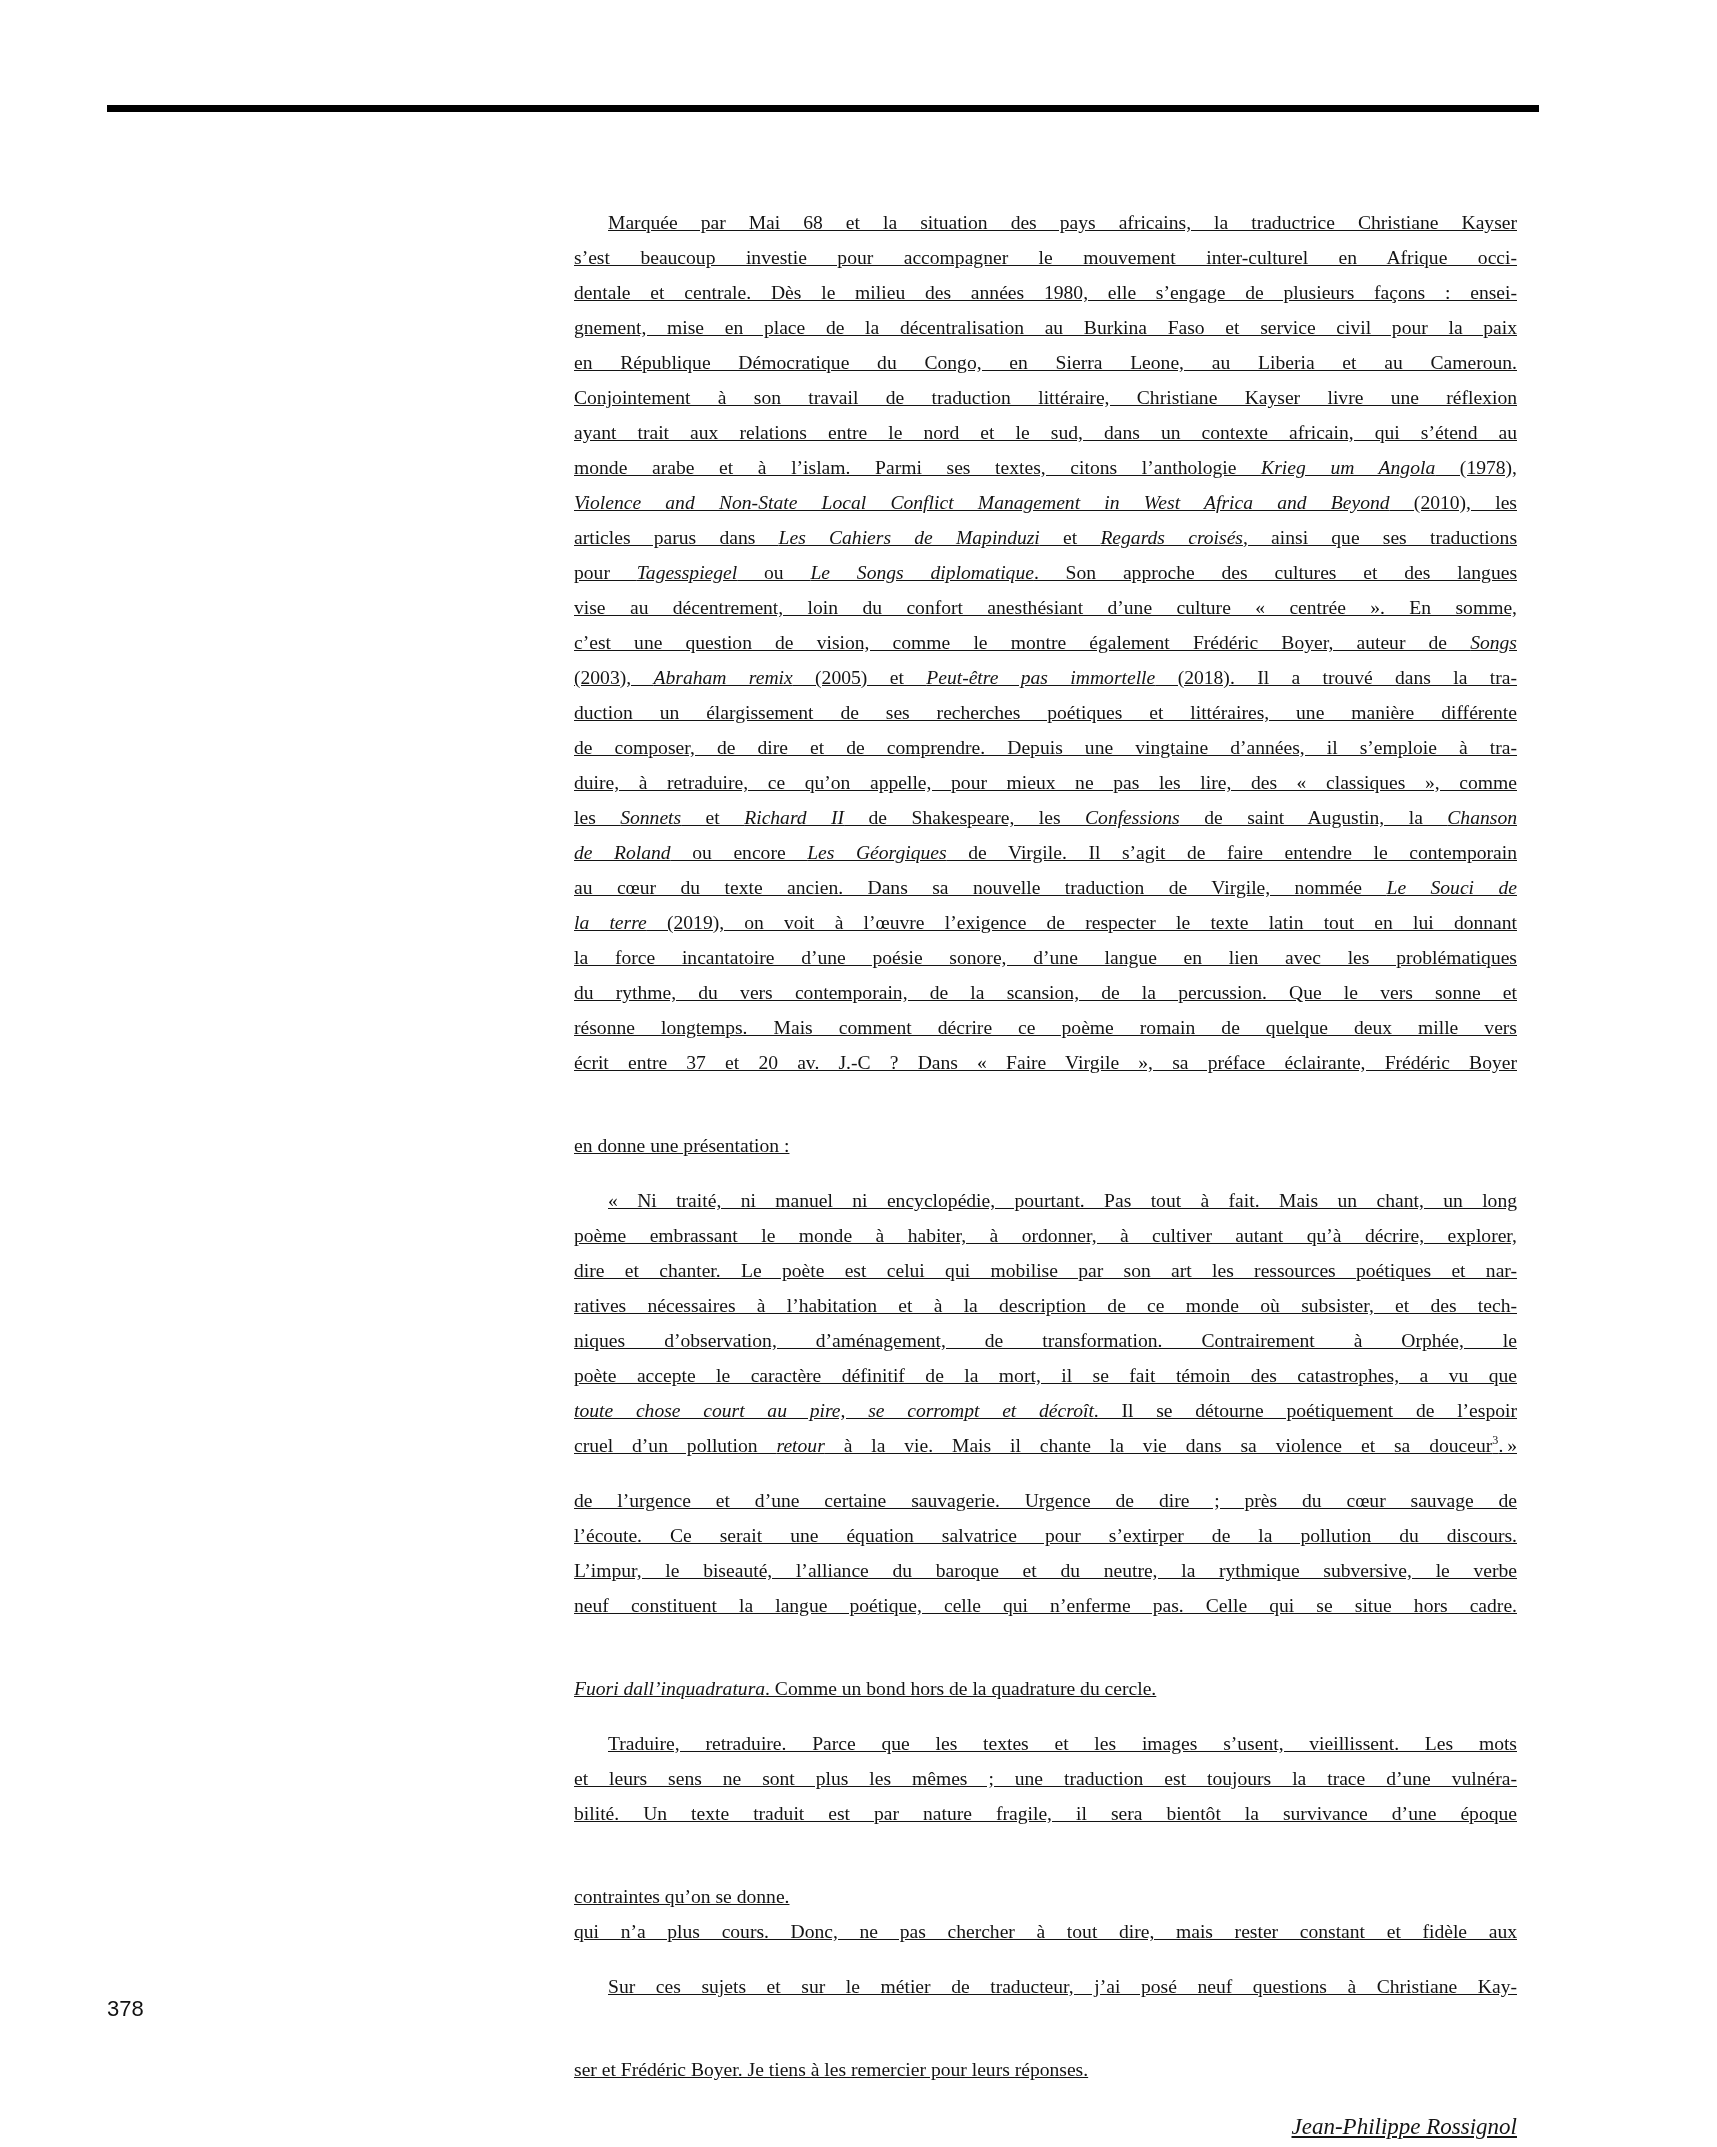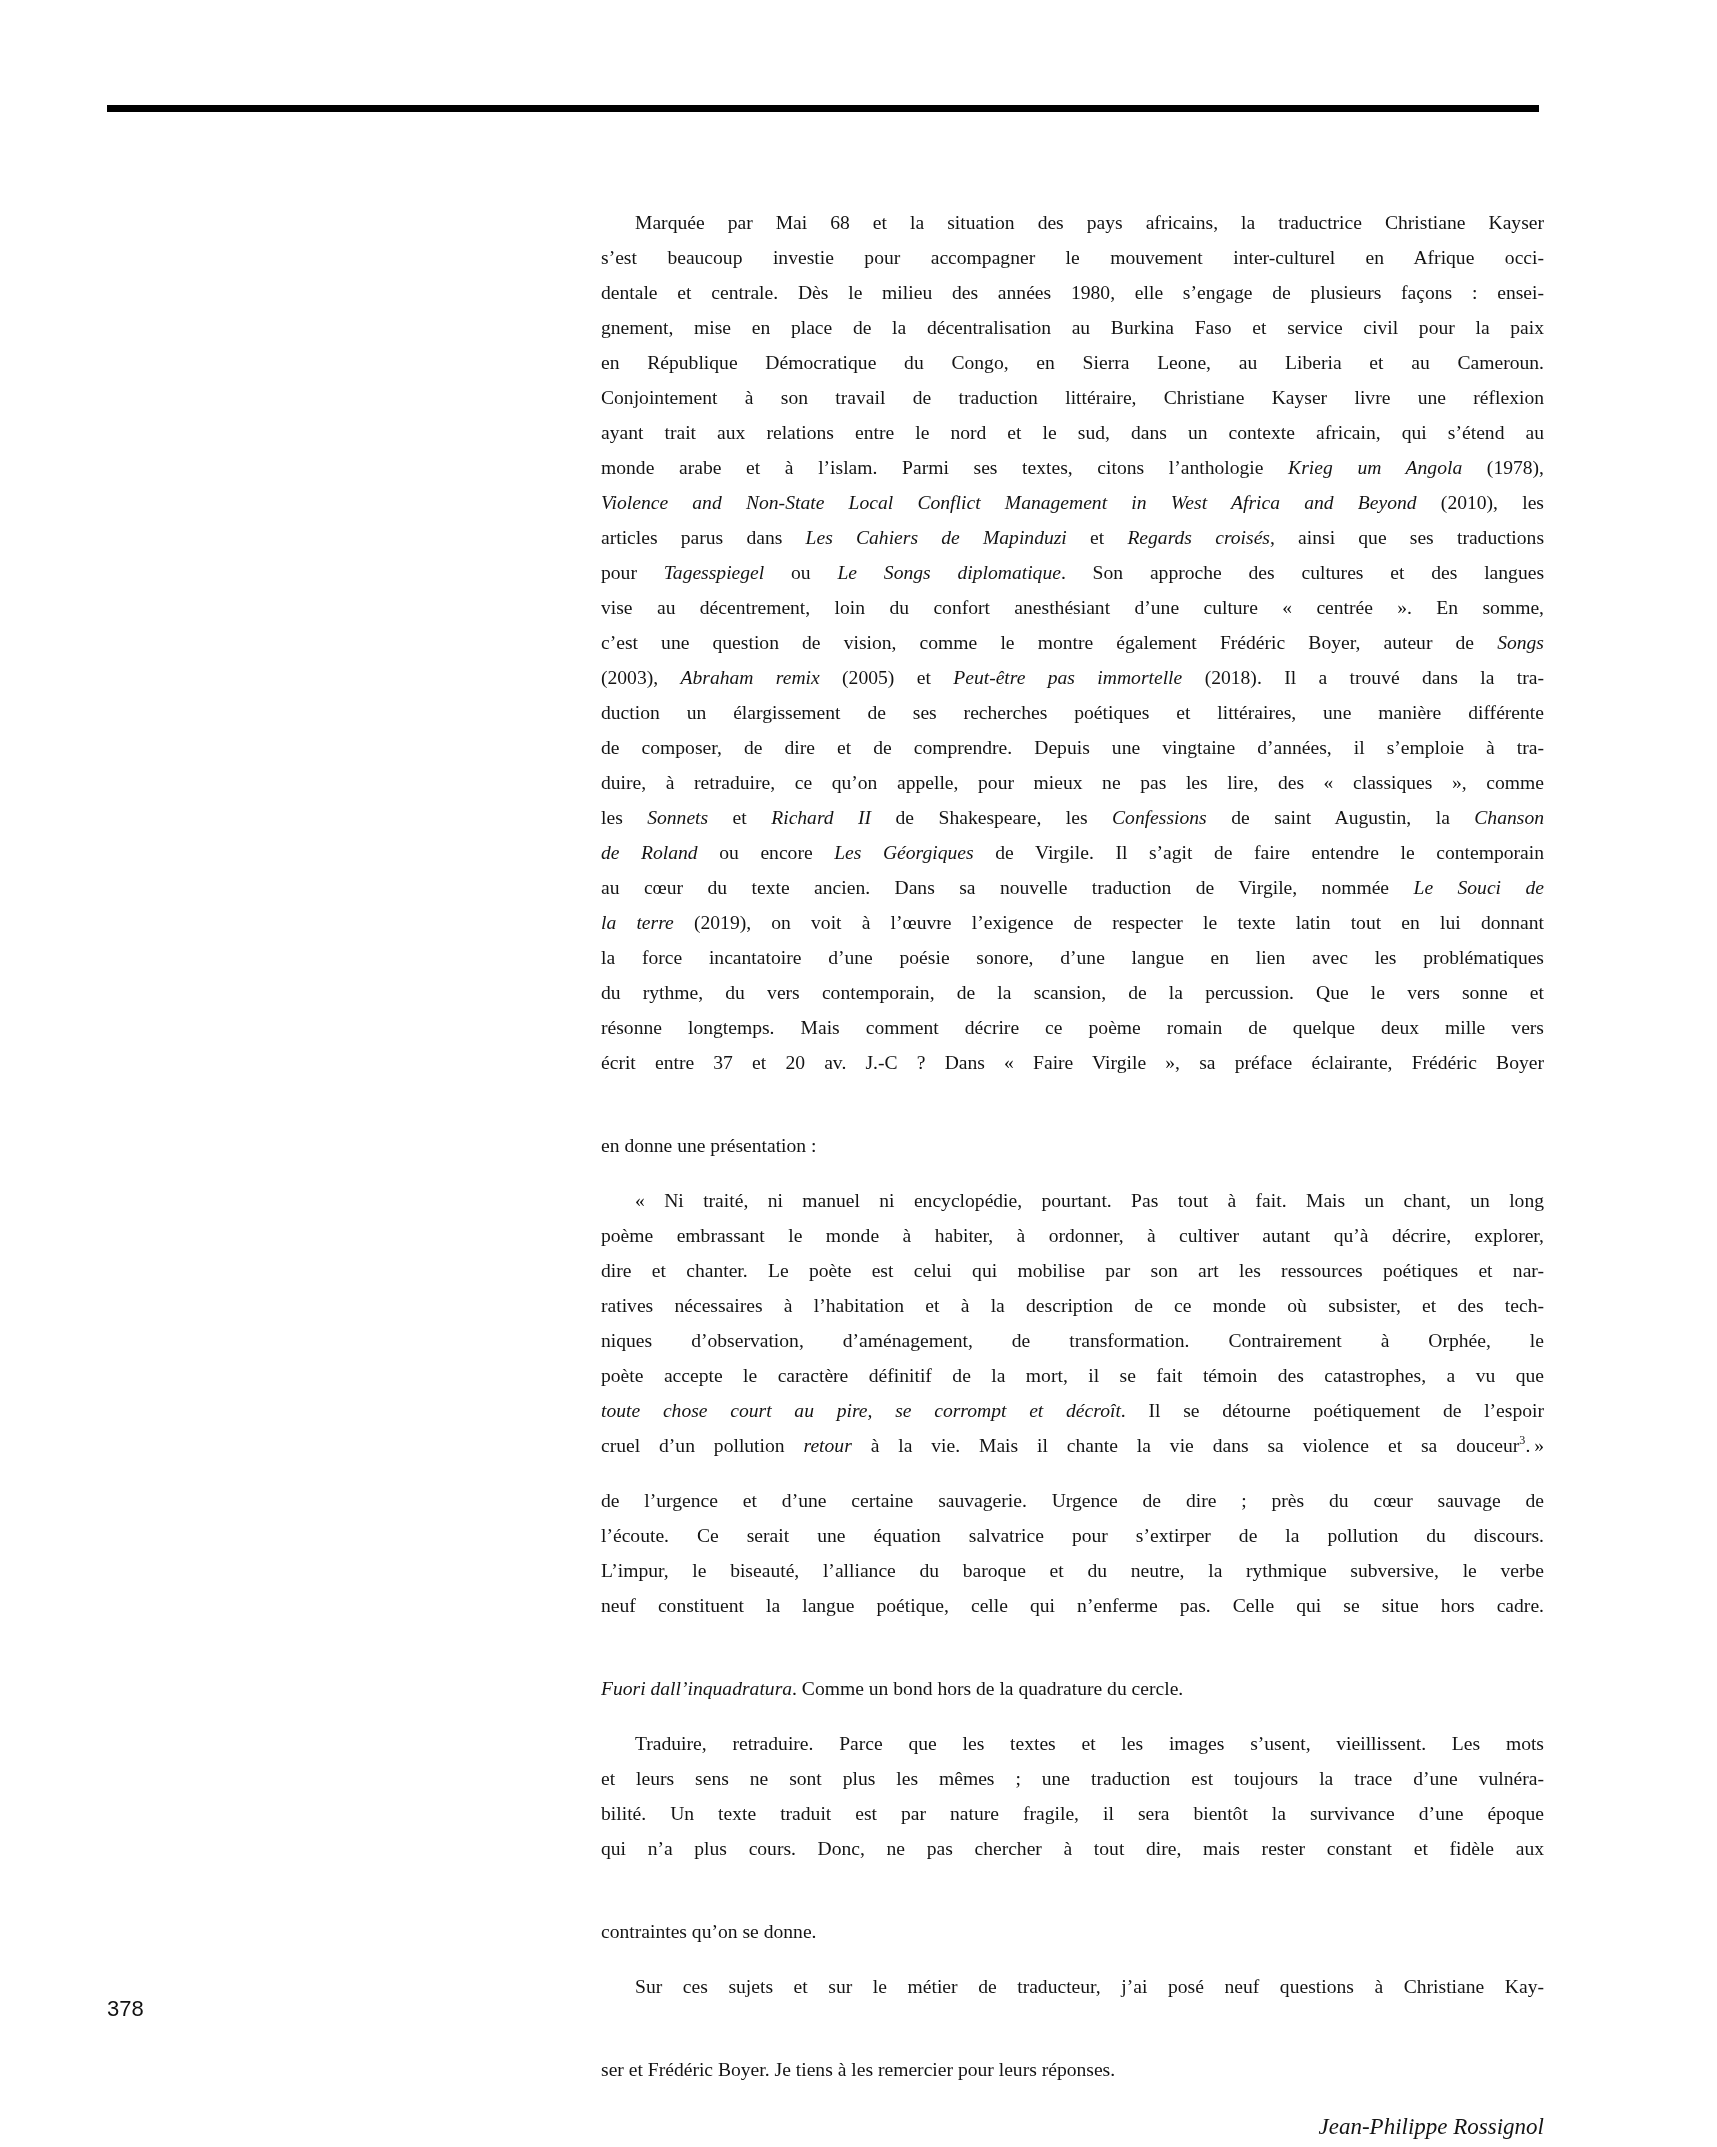--- a/index.html
+++ b/index.html
@@ -4,22 +4,22 @@
 <style>
   html,body{margin:0;padding:0;}
   body{
     width:1718px;height:2147px;position:relative;
     background:#ffffff;color:#141414;
     font-family:"Liberation Serif","DejaVu Serif",serif;
   }
   .page{position:absolute;inset:0;background:#ffffff;}
   .top-rule{position:absolute;left:107px;top:105px;width:1432px;height:7.3px;background:#000000;}
   .text-block{
-    position:absolute;left:601px;top:205px;width:943px;
-    font-size:19.6px;line-height:35px;
+    position:absolute;left:574px;top:205px;width:943px;
+    font-size:19.6px;line-height:35px;text-decoration:underline;
   }
   .para{margin:0;}
   .para + .para{margin-top:20px;}
   .ln{
     text-align:justify;text-align-last:justify;
     height:35px;overflow:hidden;white-space:normal;
   }
   .ln.no-fill{text-align:right;text-align-last:left;margin-top:48px;}
   .ln.first{text-indent:34px;}
   .it{font-style:italic;}
@@ -83,22 +83,22 @@
           <div class="ln"><span>de l’urgence et d’une certaine sauvagerie. Urgence de dire ; près du cœur sauvage de</span></div>
           <div class="ln"><span>l’écoute. Ce serait une équation salvatrice pour s’extirper de la pollution du discours.</span></div>
           <div class="ln"><span>L’impur, le biseauté, l’alliance du baroque et du neutre, la rythmique subversive, le verbe</span></div>
           <div class="ln"><span>neuf constituent la langue poétique, celle qui n’enferme pas. Celle qui se situe hors cadre.</span></div>
           <div class="ln no-fill"><span class="it">Fuori dall’inquadratura</span><span>. Comme un bond hors de la quadrature du cercle.</span></div>
         </div>
         <div class="para">
           <div class="ln first"><span>Traduire, retraduire. Parce que les textes et les images s’usent, vieillissent. Les mots</span></div>
           <div class="ln"><span>et leurs sens ne sont plus les mêmes ; une traduction est toujours la trace d’une vulnéra-</span></div>
           <div class="ln"><span>bilité. Un texte traduit est par nature fragile, il sera bientôt la survivance d’une époque</span></div>
+          <div class="ln no-fill"><span>contraintes qu’on se donne.</span></div>
           <div class="ln"><span>qui n’a plus cours. Donc, ne pas chercher à tout dire, mais rester constant et fidèle aux</span></div>
-          <div class="ln no-fill"><span>contraintes qu’on se donne.</span></div>
         </div>
         <div class="para">
           <div class="ln first"><span>Sur ces sujets et sur le métier de traducteur, j’ai posé neuf questions à Christiane Kay-</span></div>
           <div class="ln no-fill"><span>ser et Frédéric Boyer. Je tiens à les remercier pour leurs réponses.</span></div>
         </div>
       </div>
     <div class="signature">Jean-Philippe Rossignol</div>
   </main>
   <div class="folio">378</div>
 </div>

